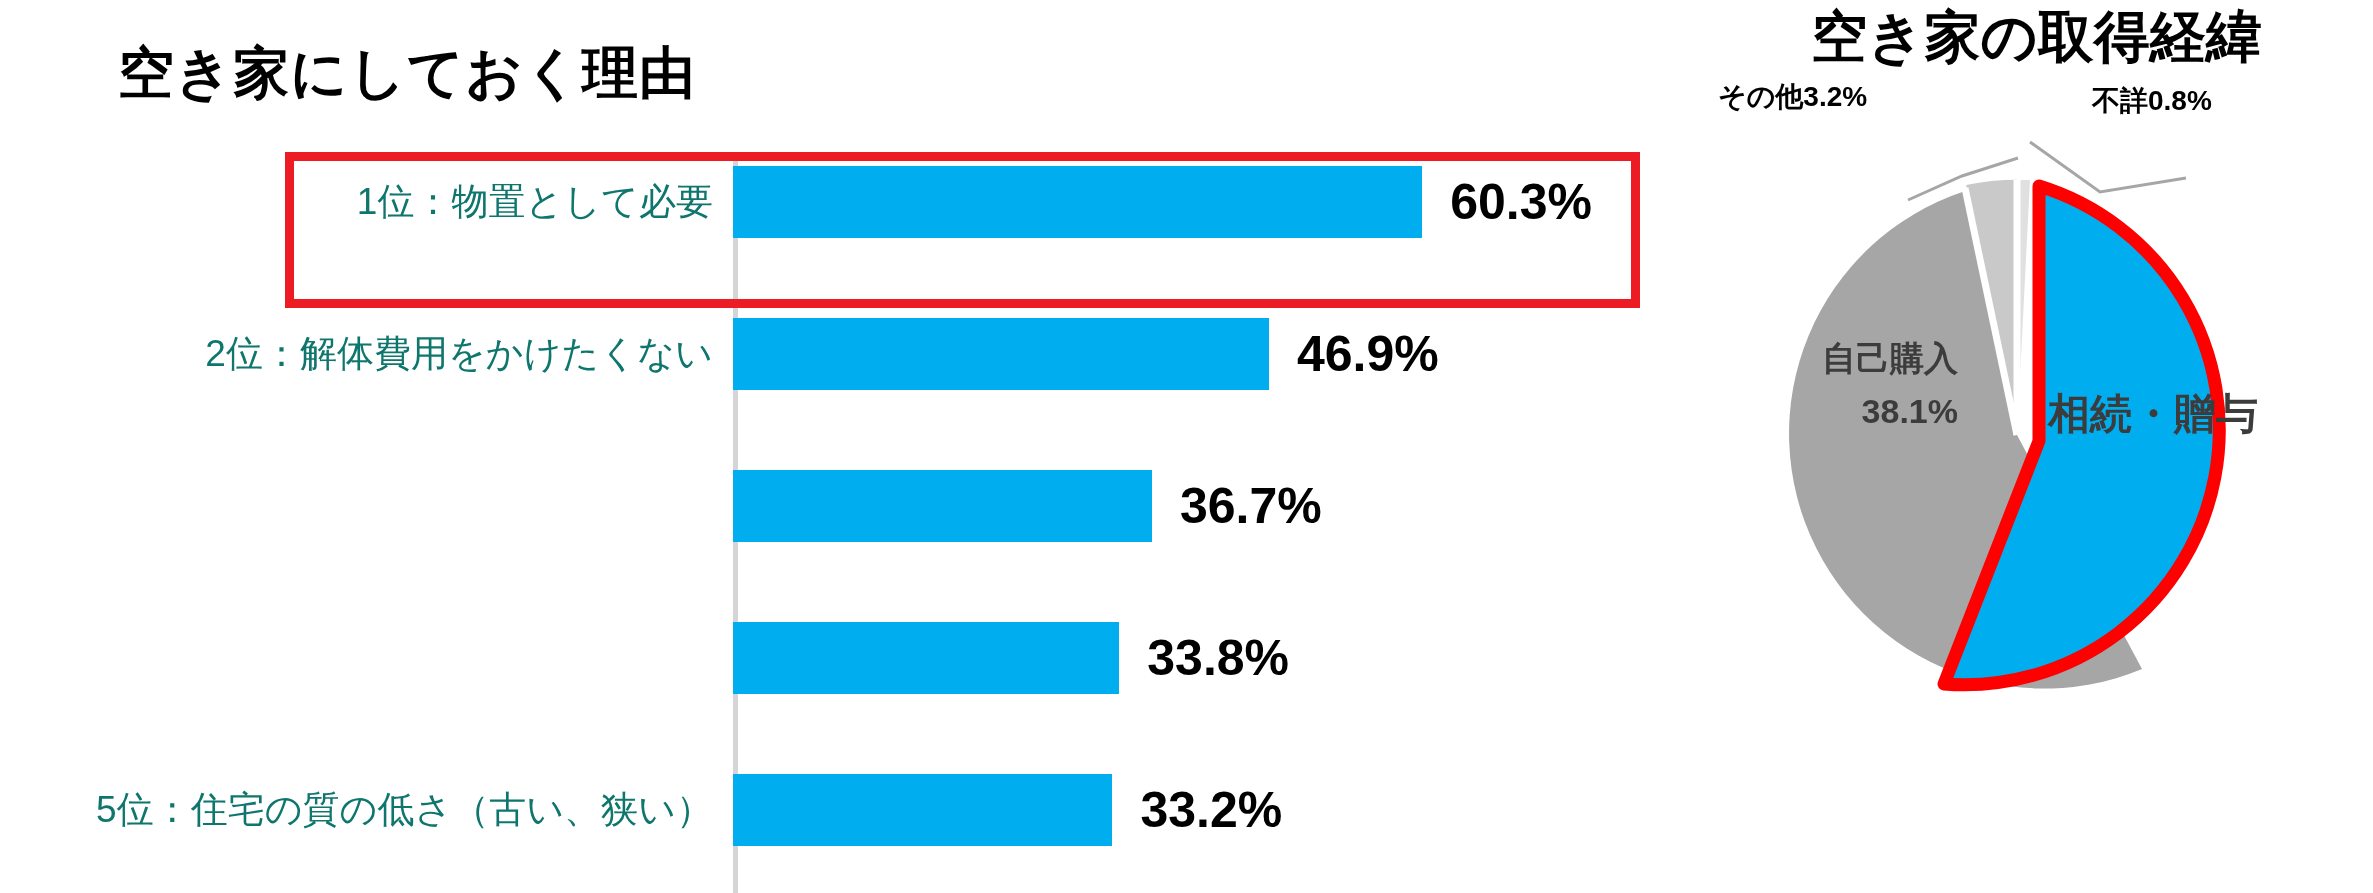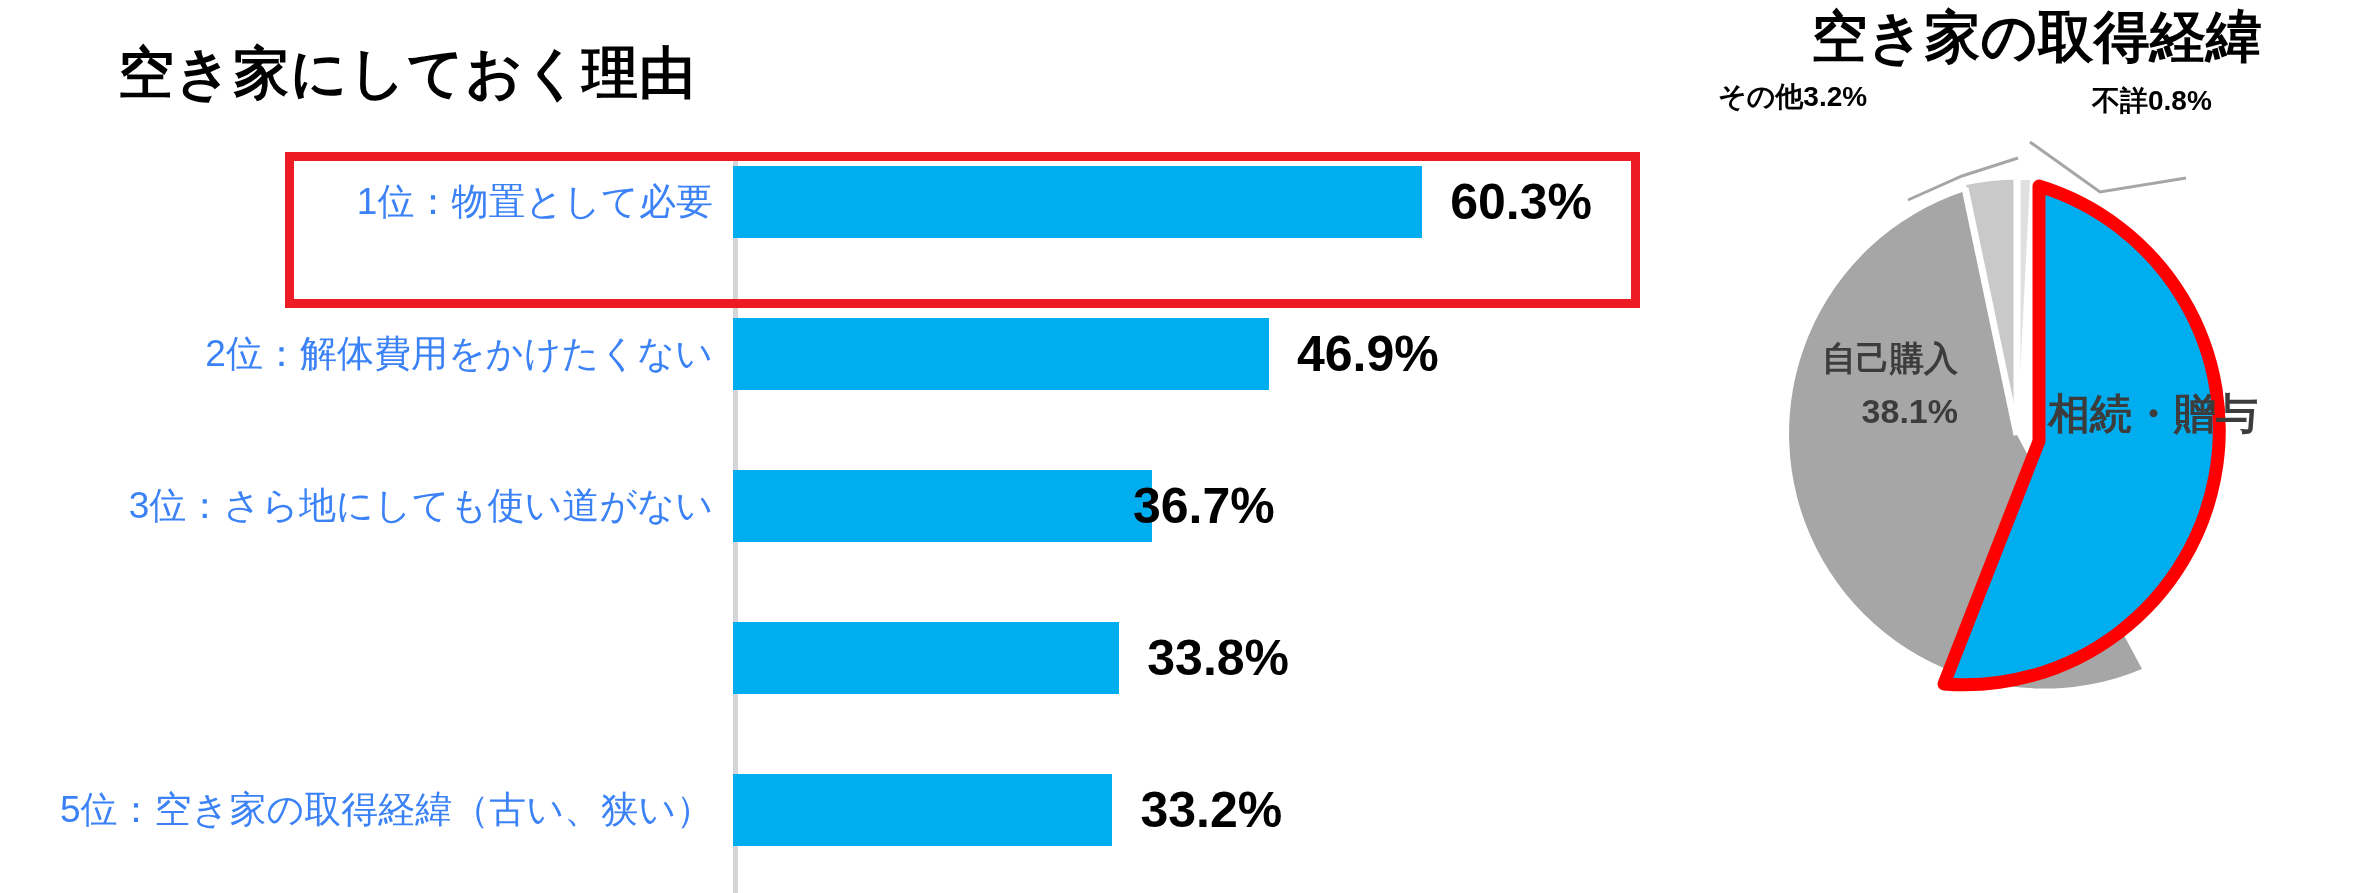--- a/index.html
+++ b/index.html
@@ -24,21 +24,21 @@
     position:absolute;left:733px;top:118px;width:5px;height:760px;
     background:#d5d5d5;
   }
   .highlight-box{
     position:absolute;left:285px;top:118px;width:1355px;height:156px;
     border:9px solid #ED1C24;box-sizing:border-box;background:transparent;
   }
   .bar-row{position:absolute;left:0;height:100px;}
   .bar-label-inner{
     position:absolute;top:50%;transform:translateY(-50%);
-    font-size:37px;color:#3b82f6;white-space:nowrap;
+    font-size:37px;color:#0f766e;white-space:nowrap;
   }
   .bar-fill{
     position:absolute;left:0;top:50%;transform:translateY(-50%);
     background:#00AEEF;height:72px;
   }
   .bar-value{
     position:absolute;top:50%;transform:translateY(-50%);
     font-size:50px;font-weight:bold;color:#000000;white-space:nowrap;
   }
 
@@ -82,30 +82,29 @@
           <div class="bar-label-inner" style="left: 0px; width: 713px; text-align: right;">1位：物置として必要</div>
           <div class="bar-fill" style="left: 733px; width: 689.143px; background: rgb(0, 174, 239);"></div>
           <div class="bar-value" style="left: 1450.14px;">60.3%</div>
         </div>
         <div class="bar-row" style="top: 270px; left: 0px; width: 1700px; height: 100px;">
           <div class="bar-label-inner" style="left: 0px; width: 713px; text-align: right;">2位：解体費用をかけたくない</div>
           <div class="bar-fill" style="left: 733px; width: 536px; background: rgb(0, 174, 239);"></div>
           <div class="bar-value" style="left: 1297px;">46.9%</div>
         </div>
         <div class="bar-row" style="top: 422px; left: 0px; width: 1700px; height: 100px;">
-          <div class="bar-label-inner" style="left: 0px; width: 713px; text-align: right;">3位：さら地にしても使い道がない</div>
           <div class="bar-fill" style="left: 733px; width: 419.429px; background: rgb(0, 174, 239);"></div>
-          <div class="bar-value" style="left: 1133px;">36.7%</div>
+          <div class="bar-value" style="left: 1180px;">36.7%</div>
         </div>
         <div class="bar-row" style="top: 574px; left: 0px; width: 1700px; height: 100px;">
           <div class="bar-fill" style="left: 733px; width: 386.286px; background: rgb(0, 174, 239);"></div>
           <div class="bar-value" style="left: 1147.29px;">33.8%</div>
         </div>
         <div class="bar-row" style="top: 726px; left: 0px; width: 1700px; height: 100px;">
-          <div class="bar-label-inner" style="left: 0px; width: 713px; text-align: right;">5位：空き家の取得経緯（古い、狭い）</div>
+          <div class="bar-label-inner" style="left: 0px; width: 713px; text-align: right;">5位：住宅の質の低さ（古い、狭い）</div>
           <div class="bar-fill" style="left: 733px; width: 379.429px; background: rgb(0, 174, 239);"></div>
           <div class="bar-value" style="left: 1140.43px;">33.2%</div>
         </div>
       </div>
   </div>
 
   <div class="pie-panel">
 
     <div class="pie-title">空き家の取得経緯</div>
 

